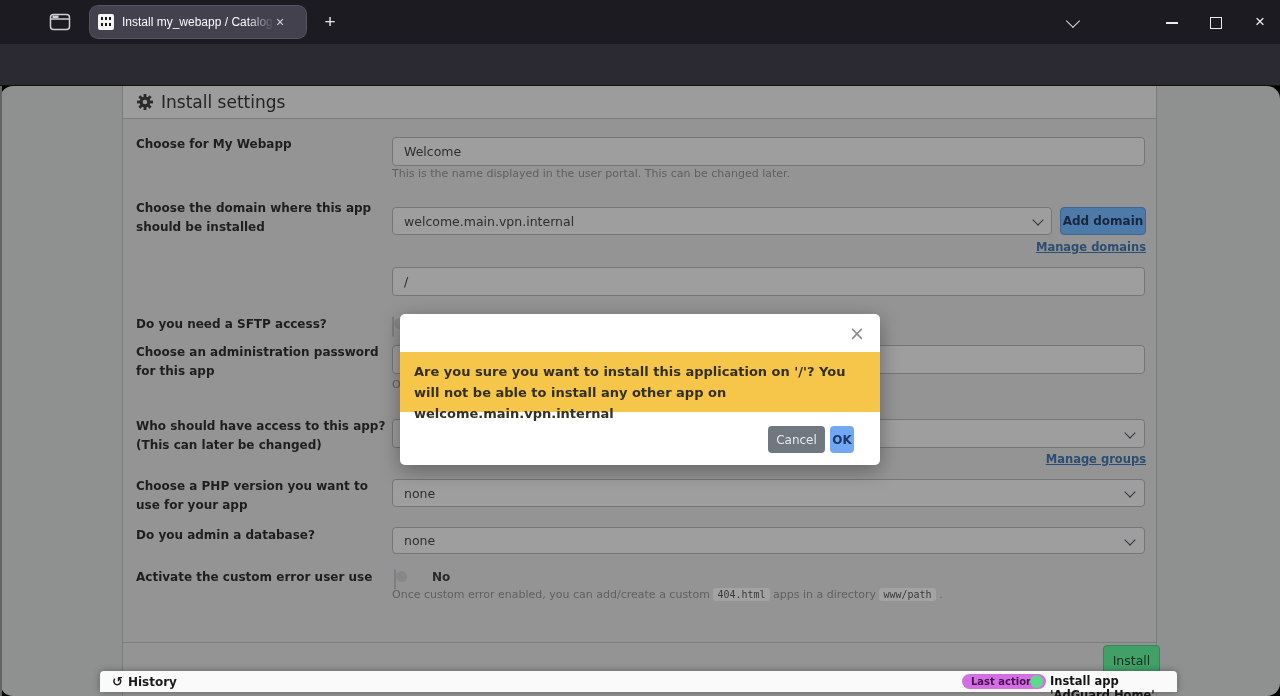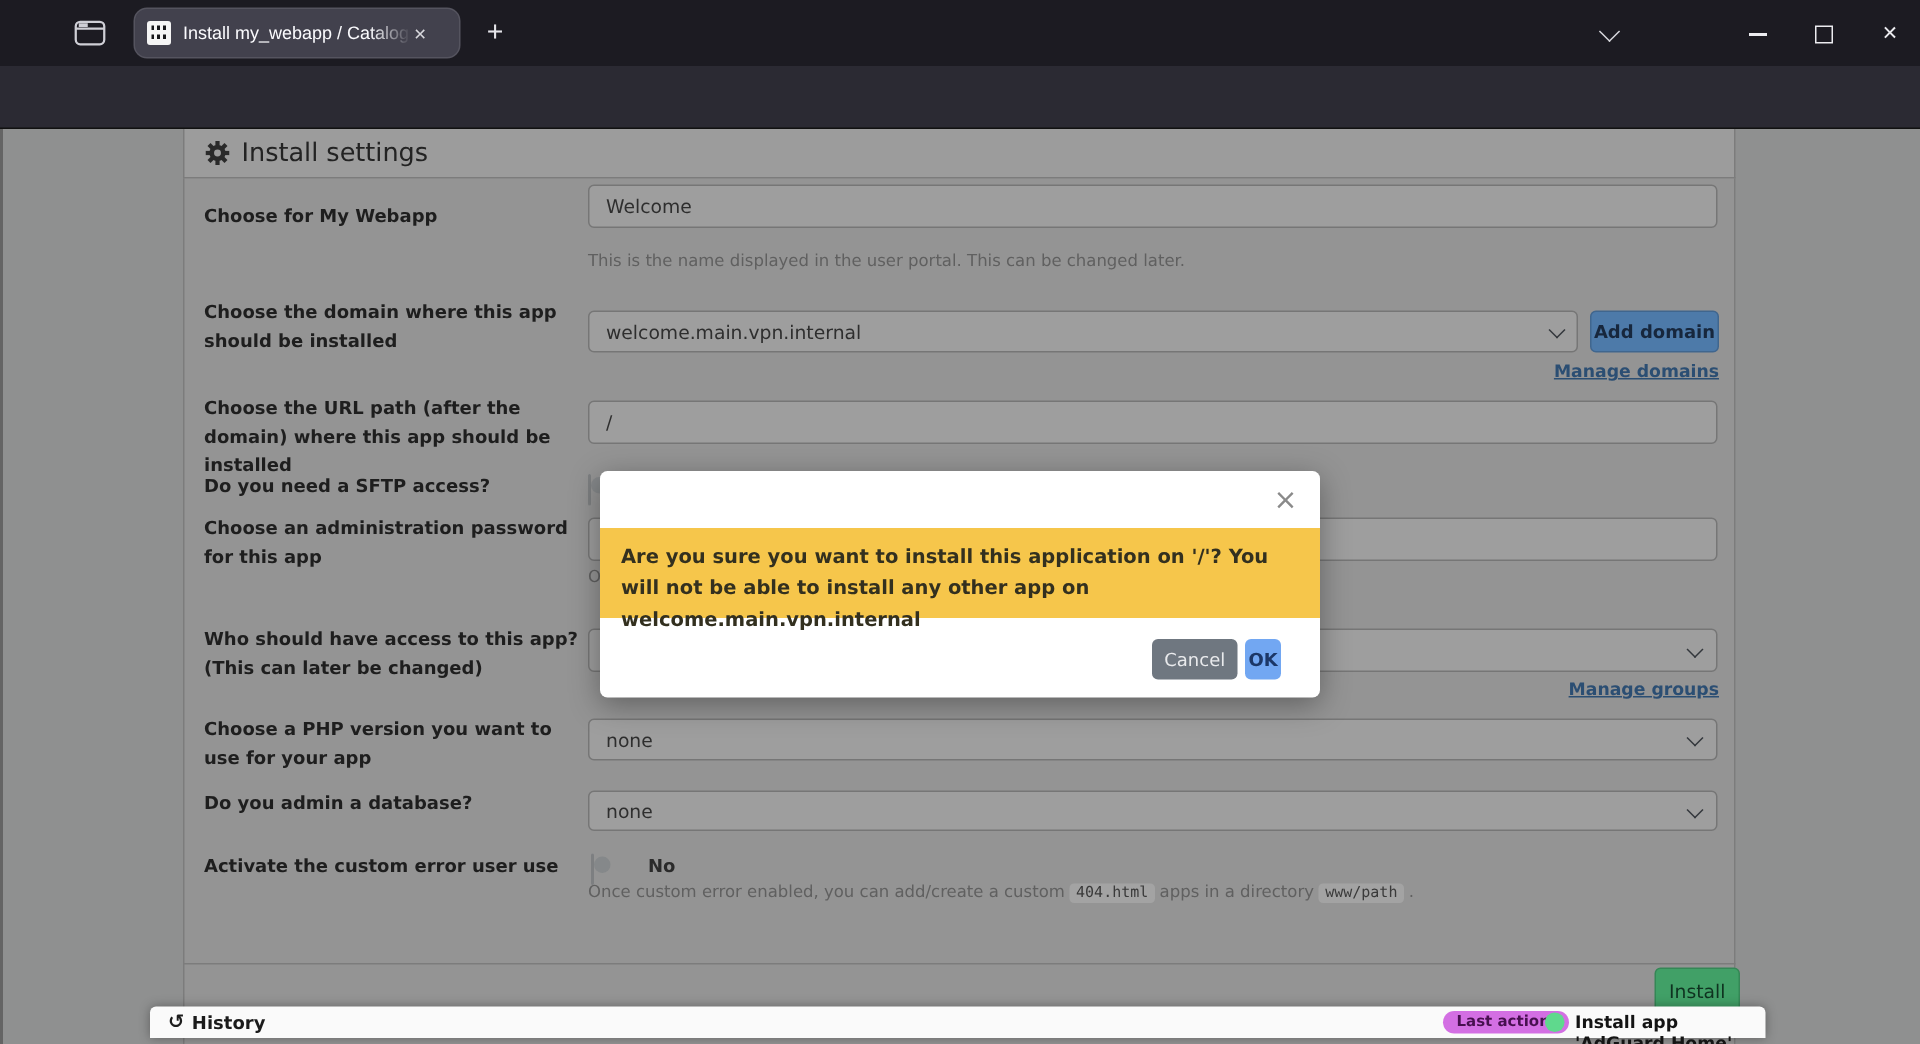--- a/index.html
+++ b/index.html
@@ -40,21 +40,21 @@
   .ubo i{position:absolute;left:3px;top:7px;width:11px;height:2.4px;background:#e9d9d2;border-radius:1px;}
   .gog{width:18px;height:18px;border-radius:50%;overflow:hidden;position:relative;background:#c89a6e;}
   .gog .hat{position:absolute;left:0;top:0;width:18px;height:7px;background:#3f3f47;}
   .gog .band{position:absolute;left:0;top:7px;width:18px;height:5px;background:#7fc6ea;}
   .gog .e{position:absolute;top:8px;width:3px;height:3px;border-radius:50%;background:#27536e;}
   .bw{width:18px;height:18px;border-radius:4px;background:#2d6bdf;display:flex;align-items:center;justify-content:center;}
   .burger{width:16px;height:12px;display:flex;flex-direction:column;justify-content:space-between;}
   .burger i{height:1.7px;background:#d8d8de;border-radius:1px;}
 
   
-  .content{left:0;top:86px;width:1280px;height:610px;background:#8f9090;font-family:"DejaVu Sans",sans-serif;}
+  .content{left:0;top:86px;width:1280px;height:610px;background:#8f9090;font-family:"DejaVu Sans",sans-serif;border-radius:13px;}
   .ledge{left:0;top:0;width:2px;height:610px;background:#646464;}
   .card{left:122px;top:0;width:1035px;height:610px;background:#949494;border-left:1px solid #7c7c7c;border-right:1px solid #7c7c7c;box-sizing:border-box;}
   .cardhead{left:122px;top:0;width:1035px;height:33px;background:#9c9c9c;border-bottom:1px solid #7c7c7c;
      display:flex;align-items:center;box-sizing:border-box;border-left:1px solid #7c7c7c;border-right:1px solid #7c7c7c;}
   .cardhead .t{font-size:17px;color:#232323;margin-left:8px;}
   .flabel{left:136px;width:252px;font-size:12px;line-height:19px;font-weight:700;color:#1e1e1e;}
   .inp{background:#9e9e9e;border:1px solid #767676;border-radius:4px;box-sizing:border-box;
        font-size:12.5px;color:#2e2e2e;font-family:"DejaVu Sans",sans-serif;padding:0 11px;}
   input.inp{outline:none;}
   .sel{background:#9e9e9e;border:1px solid #767676;border-radius:4px;box-sizing:border-box;
@@ -205,34 +205,33 @@
         <rect x="6.6" y="0" width="2.8" height="16" transform="rotate(-45 8 8)"></rect>
         <circle cx="8" cy="8" r="5.4"></circle>
       </g>
       <circle cx="8" cy="8" r="2.3" fill="#9c9c9c"></circle>
     </svg>
     <span class="t">Install settings</span>
   </div>
 
   
   <div class="abs flabel" style="top:49px">Choose for My Webapp</div>
-  <input class="abs inp" style="left: 392px; top: 37px; width: 753px; height: 29px;" readonly="" value="Welcome">
+  <input class="abs inp" style="left: 392px; top: 51px; width: 753px; height: 29px;" readonly="" value="Welcome">
   <div class="abs hint" style="left:392px;top:81px">This is the name displayed in the user portal. This can be changed later.</div>
 
   
   <div class="abs flabel" style="top:113px">Choose the domain where this app should be installed</div>
   <div class="abs sel" style="left:392px;top:121px;width:660px;height:28px">
     <span>welcome.main.vpn.internal</span>
   </div>
   <span class="abs chev" style="left:1034px;top:130px"></span>
   <div class="abs btn-add">Add domain</div>
   <a class="abs mlink" style="right:134px;top:154px">Manage domains</a>
 
   
-  <div class="abs flabel" style="top:177px">Choose the URL path (after the domain) where this app should be installed</div>
   <input class="abs inp" style="left: 392px; top: 181px; width: 753px; height: 29px;" readonly="" value="/">
 
   
   <div class="abs flabel" style="top:229px">Do you need a SFTP access?</div>
   <span class="abs tgl" style="left:392px;top:231px"><i></i></span>
 
   
   <div class="abs flabel" style="top:257px">Choose an administration password for this app</div>
   <input class="abs inp" style="left: 392px; top: 259px; width: 753px; height: 29px;" readonly="">
   <div class="abs hint" style="left:392px;top:292px">O</div>

